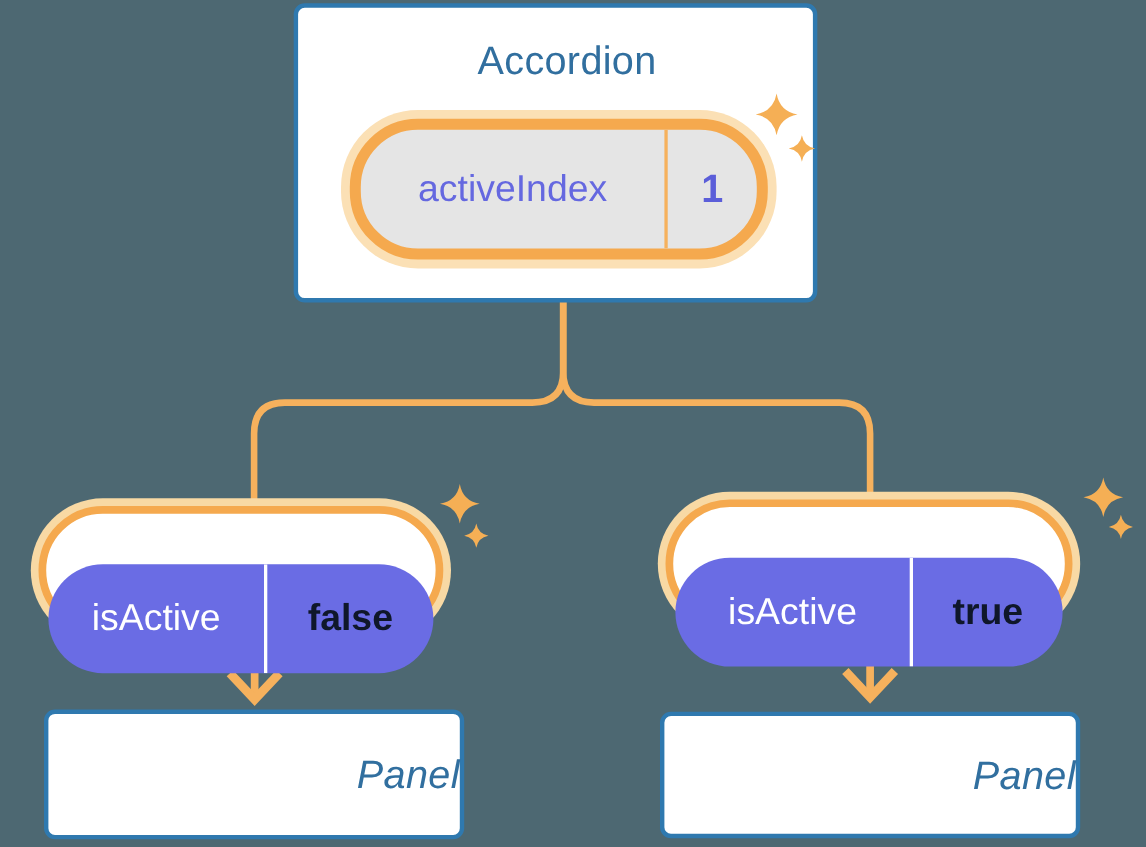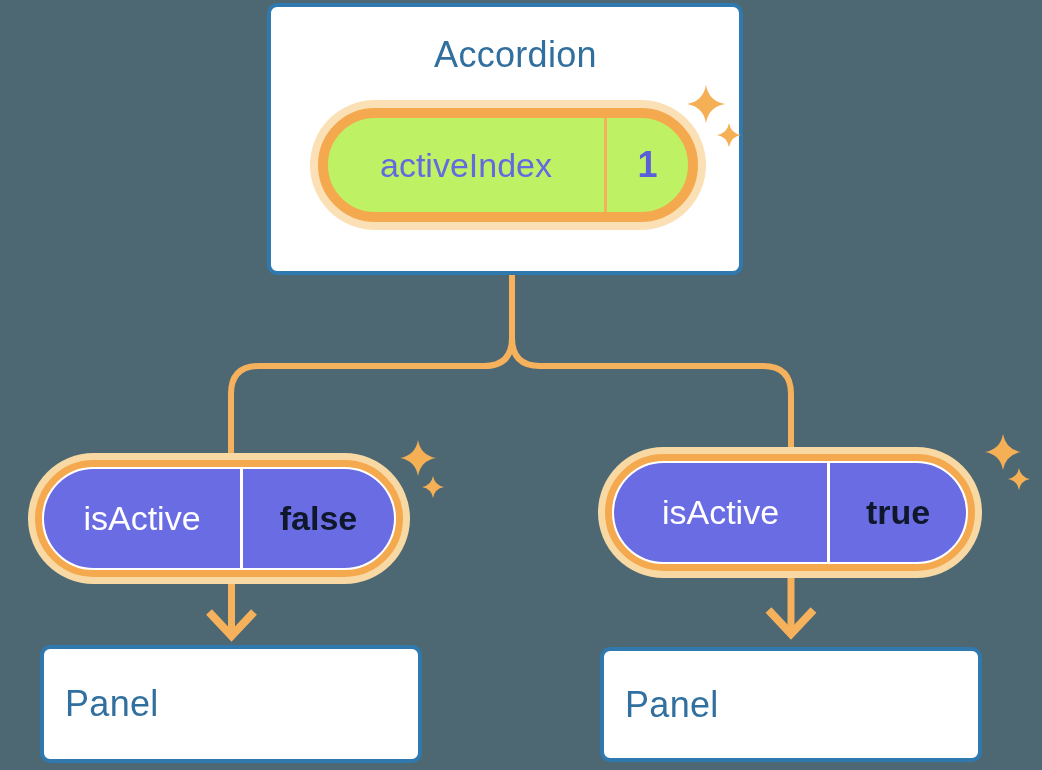--- a/index.html
+++ b/index.html
@@ -8,34 +8,34 @@
     background:#4D6872; overflow:hidden;
     font-family:"Liberation Sans", sans-serif;
   }
   svg.connectors { position:absolute; left:0; top:0; z-index:1; }
 
   .component-box {
     position:absolute; box-sizing:border-box; background:#ffffff;
     border:4px solid #2F79AF; border-radius:10px; z-index:2;
   }
   .accordion-box { left:267px; top:3px; width:476px; height:272px; }
-  .panel-box { display:flex; align-items:center; justify-content:flex-start; }
+  .panel-box { display:flex; align-items:center; justify-content:flex-end;font-style:italic; }
   .panel-left  { left:40px;  top:645px; width:382px; height:118px; }
   .panel-right { left:600px; top:647px; width:382px; height:115px; }
 
   .component-title {
     font-size:36px; line-height:44px; color:#316F9F;
     font-weight:500; letter-spacing:0.3px; text-align:center;margin-left:21px;
   }
   .accordion-box .component-title { margin-top:26px; }
 
   
   .state-pill {
-    position:absolute; left:47px; top:101px; width:380px; height:114px;
-    box-sizing:border-box; background:#bef264;
+    position:absolute; left:47px; top:101px; width:380px; height:128px;
+    box-sizing:border-box; background:#e5e5e5;
     border:10px solid #F5A94E; border-radius:62px;
     box-shadow:0 0 0 8px #FBE0B5;
     display:flex; align-items:stretch; overflow:hidden;
   }
   .state-pill .pill-label {
     width:276px; display:flex; align-items:center; justify-content:center;
     font-size:34px; color:#6568E0;
   }
   .pill-divider-orange { width:3px; background:#F6B15D; }
   .state-pill .pill-value {
@@ -46,21 +46,21 @@
   
   .prop-pill {
     position:absolute; box-sizing:border-box; background:#ffffff;
     border:7px solid #F5A94E; border-radius:62px;
     box-shadow:0 0 0 7px #F8D9A4; padding:2px; z-index:3;
   }
   .prop-pill-left  { left:35px;  top:460px; width:368px; height:117px; }
   .prop-pill-right { left:605px; top:454px; width:370px; height:117px; }
   .prop-pill-inner {
     width:100%; height:100%; background:#6A6CE4; border-radius:50px;
-    display:flex; align-items:stretch; overflow:hidden;
+    display:flex; align-items:stretch; overflow:hidden;margin-top:44px;
   }
   .prop-pill .pill-label {
     display:flex; align-items:center; justify-content:center;
     font-size:34px; color:#ffffff;
   }
   .prop-pill-left  .pill-label { width:196px; }
   .prop-pill-right .pill-label { width:213px; }
   .pill-divider-white { width:3px; background:#ffffff; }
   .prop-pill .pill-value {
     flex:1; display:flex; align-items:center; justify-content:center;

